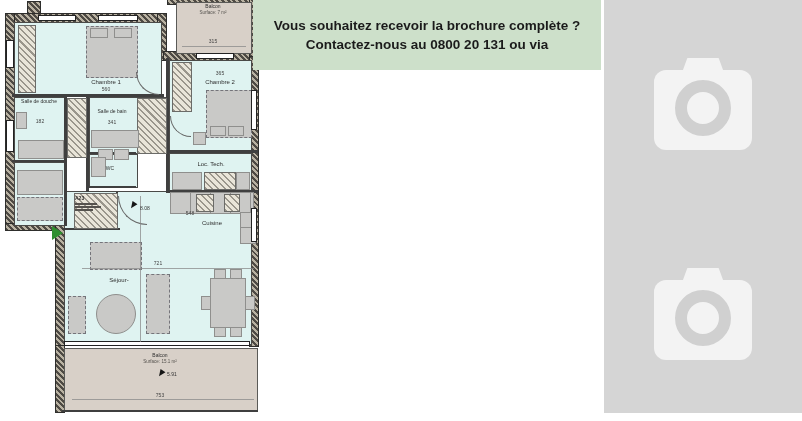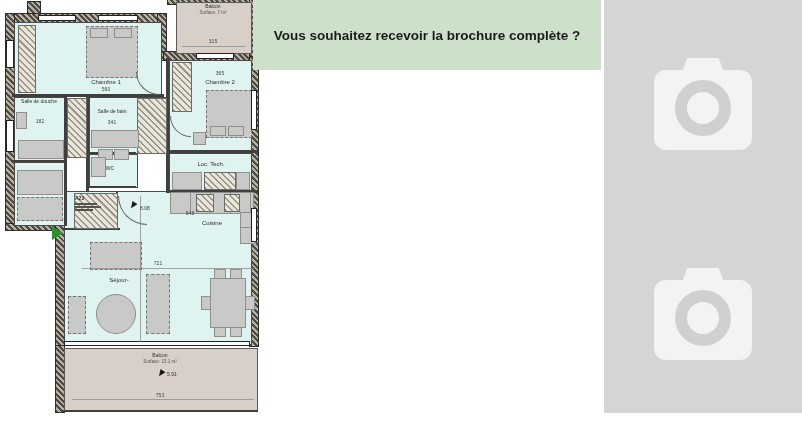--- a/index.html
+++ b/index.html
@@ -191,20 +191,21 @@
 
     <div class="lbl sm" style="left:160px;top:353px">Balcon</div>
     <div class="lbl sub" style="left:160px;top:360px">Surface: 15.1 m²</div>
     <div class="north" style="left:158px;top:370px"></div>
     <div class="lbl-l" style="left:167px;top:371px">5.91</div>
     <div class="lbl dim" style="left:160px;top:393px">753</div>
   </div>
 
   <div class="banner">
     <div>Vous souhaitez recevoir la brochure complète ?</div>
+    <div>Contactez-nous au 0800 20 131 ou via</div>
   </div>
 
   <div class="panel">
     <div class="tile" style="top:0;height:206px">
       <div class="cam" style="left:50px;top:58px">
         <div class="bump"></div>
         <div class="body"></div>
         <div class="lens"></div>
       </div>
     </div>

